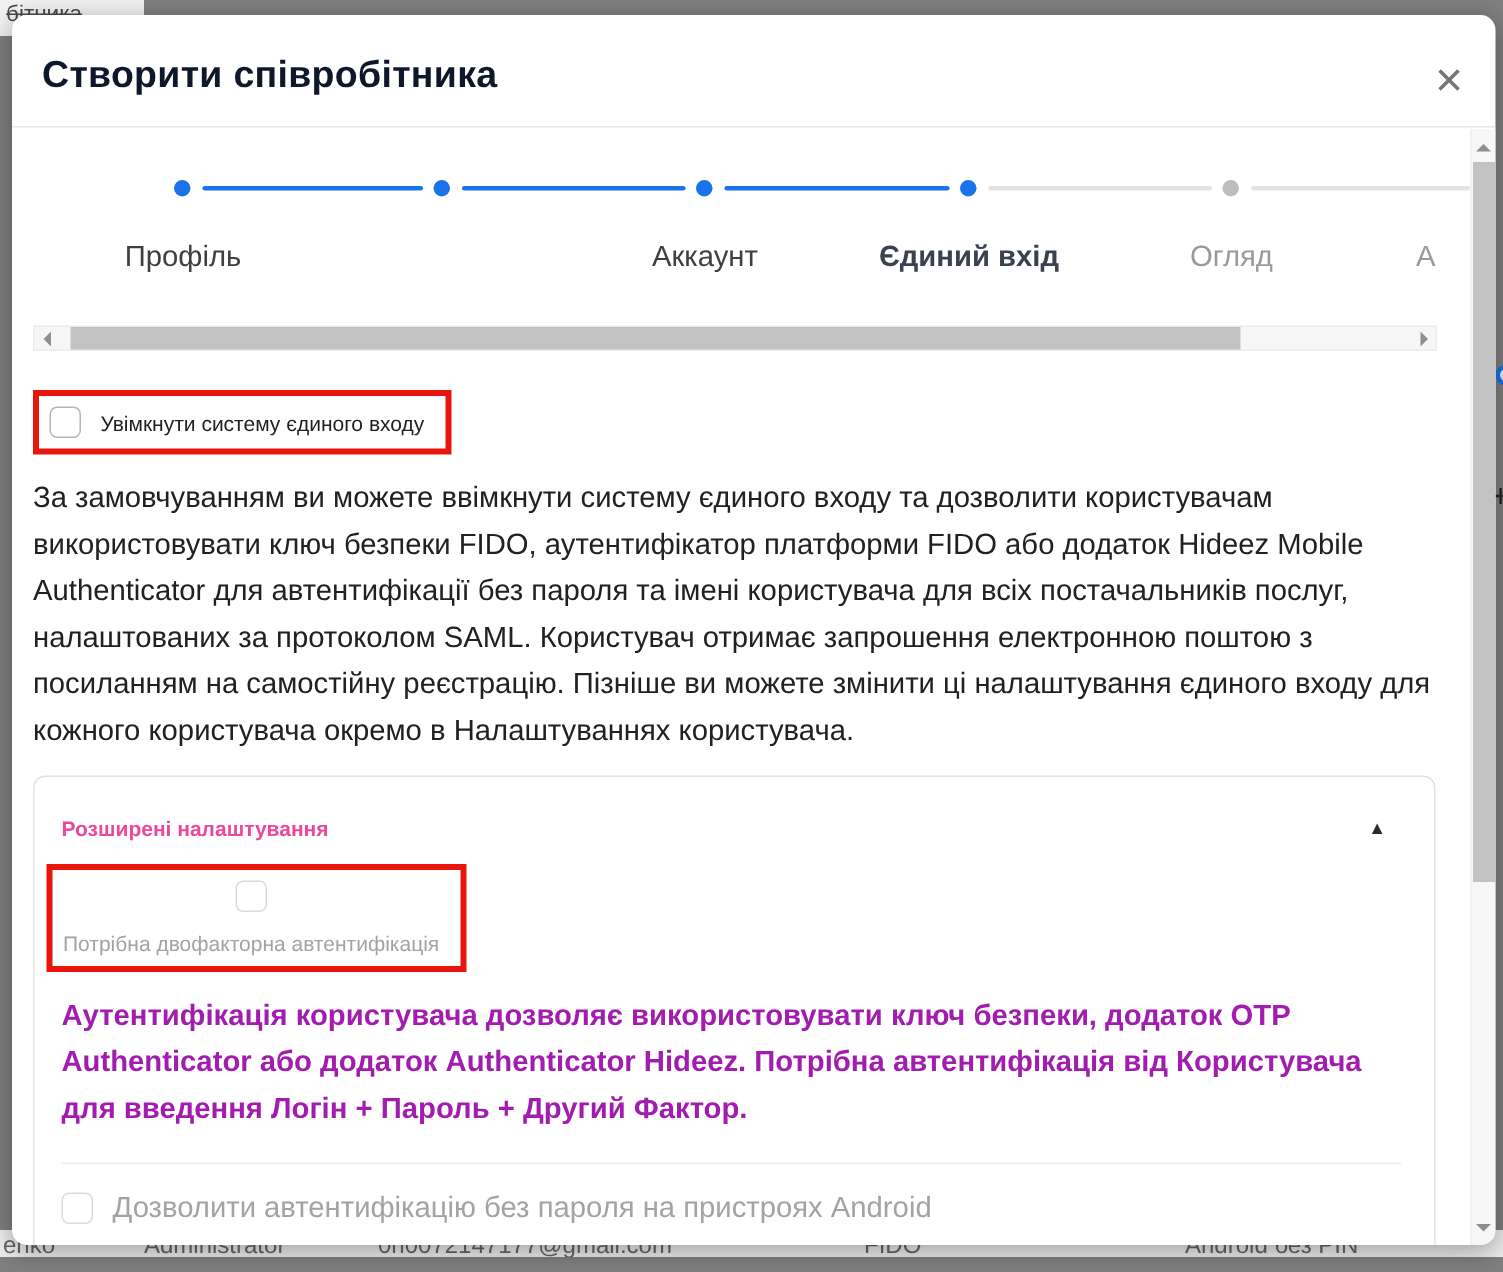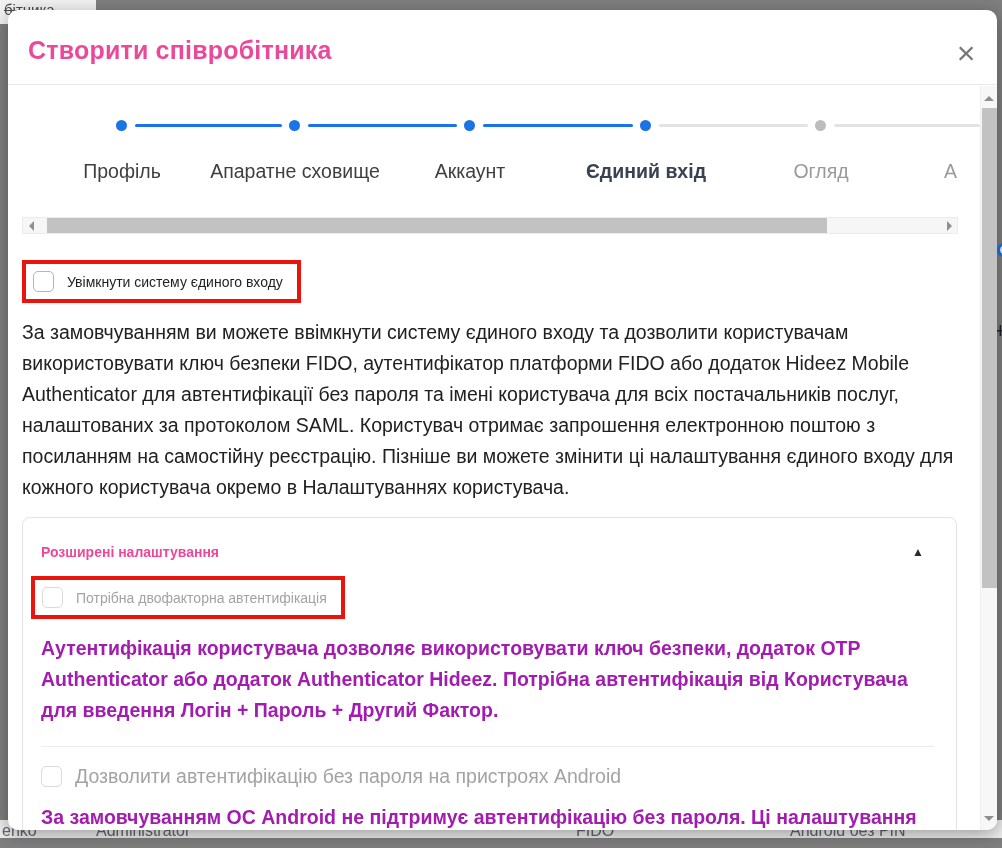--- a/index.html
+++ b/index.html
@@ -30,21 +30,21 @@
 
   
   .modal {
     position:absolute; left:8px; top:10px; width:989px; height:820px;
     background:#ffffff; border-radius:10px; overflow:hidden;
     box-shadow:0 4px 18px rgba(0,0,0,.35);
   }
   .modal-header { position:relative; height:75px; border-bottom:1px solid #e8e8e8; }
   .modal-title {
     position:absolute; left:20px; top:26px;
-    font-size:25px; font-weight:700; color:#ec4899; letter-spacing:.2px;
+    font-size:25px; font-weight:700; color:#0f172a; letter-spacing:.2px;
   }
   .close-btn {
     position:absolute; right:14px; top:26px; width:34px; height:34px;
     display:flex; align-items:center; justify-content:center;
     cursor:pointer; color:#757575; font-size:32px; font-weight:300; line-height:1;
   }
 
   .content { position:relative; width:958px; padding:0 0 0 14px; }
 
   
@@ -95,21 +95,21 @@
   .para.muted { color:#a21caf;font-weight:bold; }
 
   
   .card {
     margin-top:14px; width:935px; border:1px solid #e2e2e2; border-radius:8px;
     padding:26px 22px 20px 18px; min-height:330px;
   }
   .card-head { display:flex; align-items:center; justify-content:space-between; cursor:pointer; }
   .card-title { font-size:14px; font-weight:700; color:#ec4899; }
   .collapse-arrow { font-size:12px; color:#2b2b2b; margin-right:10px; }
-  .redbox.row2 { margin:16px 0 0 -10px; }
+  .redbox.row2 { margin:16px 0 0 -10px;flex-direction:column; }
   .card .para { width:898px; }
   .card-divider { height:1px; background:#ececec; margin:20px 0 0 0; }
   .cb-row { display:flex; align-items:center; gap:13px; margin-top:18px; }
   .cb-row .cb-label { font-size:19.5px; }
 
   
   .vscroll {
     position:absolute; top:76px; right:0; bottom:0; width:17px;
     background:#f7f7f7; border-left:1px solid #eeeeee; z-index:5;
   }
@@ -122,20 +122,21 @@
 </style>
 </head>
 <body>
 
 <div class="bg-topleft">
   <span>бітника</span>
 </div>
 <div class="bg-bottomrow">
   <span style="left:2px">enko</span>
   <span style="left:96px">Administrator</span>
+  <span style="left:252px">0h0072147177@gmail.com</span>
   <span style="left:576px">FIDO</span>
   <span style="left:790px">Android без PIN</span>
 </div>
 <div class="bg-frag-circle"></div>
 <div class="bg-frag-plus">+</div>
 
 <div class="modal">
 
   <div class="modal-header">
     <div class="modal-title">Створити співробітника</div>
@@ -154,21 +155,20 @@
       <div class="step-line line-todo" style="left:637px;width:149px;"></div>
       <div class="step-line line-todo" style="left:812px;width:146px;"></div>
 
       <div class="step-dot dot-done" style="left:94px;"></div>
       <div class="step-dot dot-done" style="left:267px;"></div>
       <div class="step-dot dot-done" style="left:442px;"></div>
       <div class="step-dot dot-done" style="left:618px;"></div>
       <div class="step-dot dot-todo" style="left:793px;"></div>
 
       <div class="step-label" style="left:10px;">Профіль</div>
-      <div class="step-label" style="left:183px;">Апаратне сховище</div>
       <div class="step-label" style="left:358px;">Аккаунт</div>
       <div class="step-label label-active" style="left:534px;">Єдиний вхід</div>
       <div class="step-label label-todo" style="left:709px;">Огляд</div>
       <div class="step-label label-todo label-next" style="left:922px;">А</div>
     </div>
 
     
     <div class="hscroll">
       <div class="hs-arrow">
         <div class="tri-left"></div>

